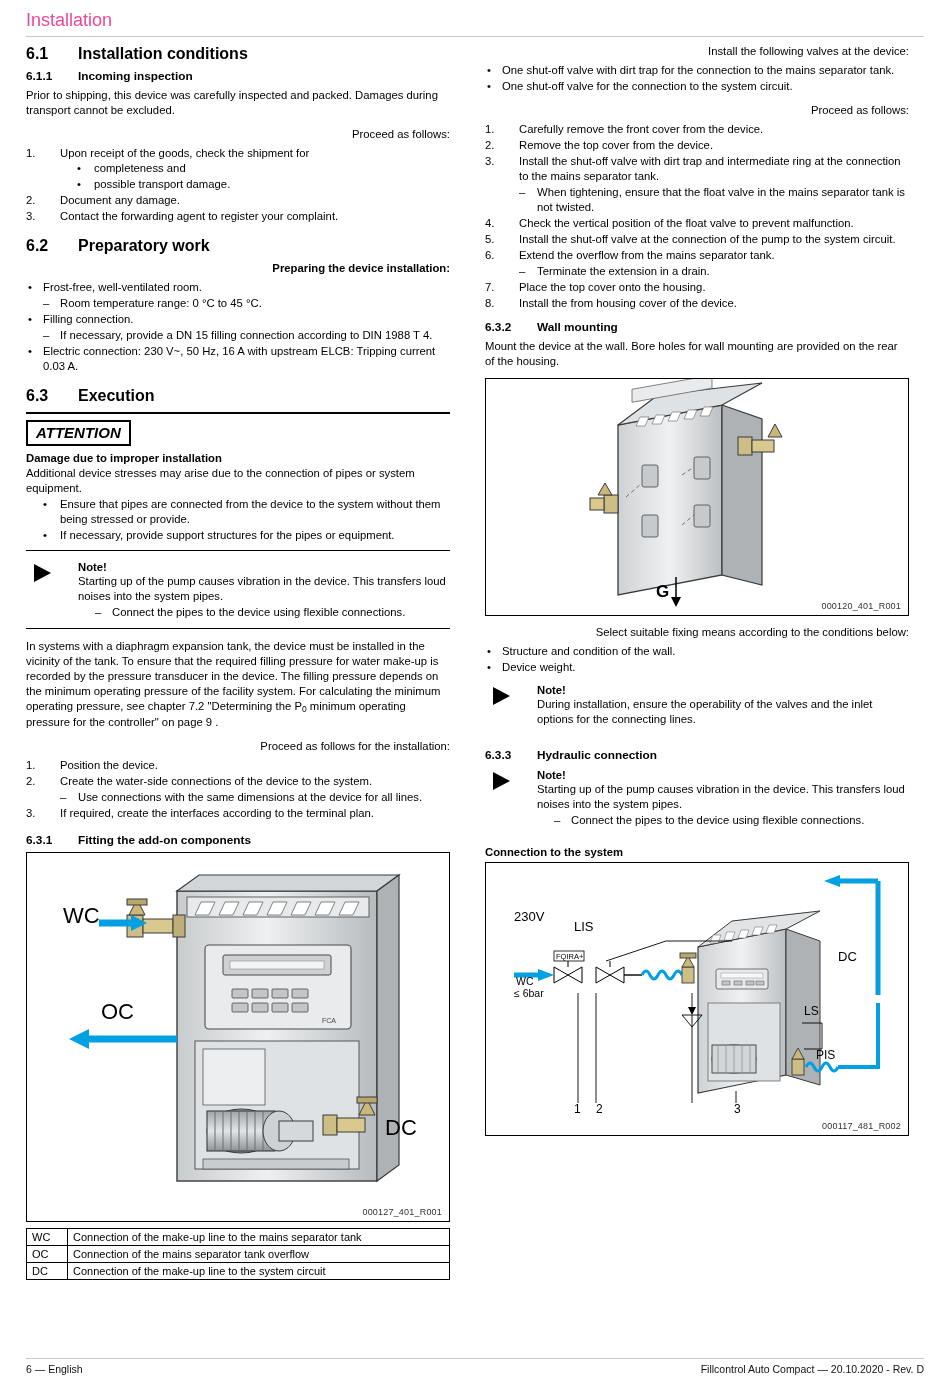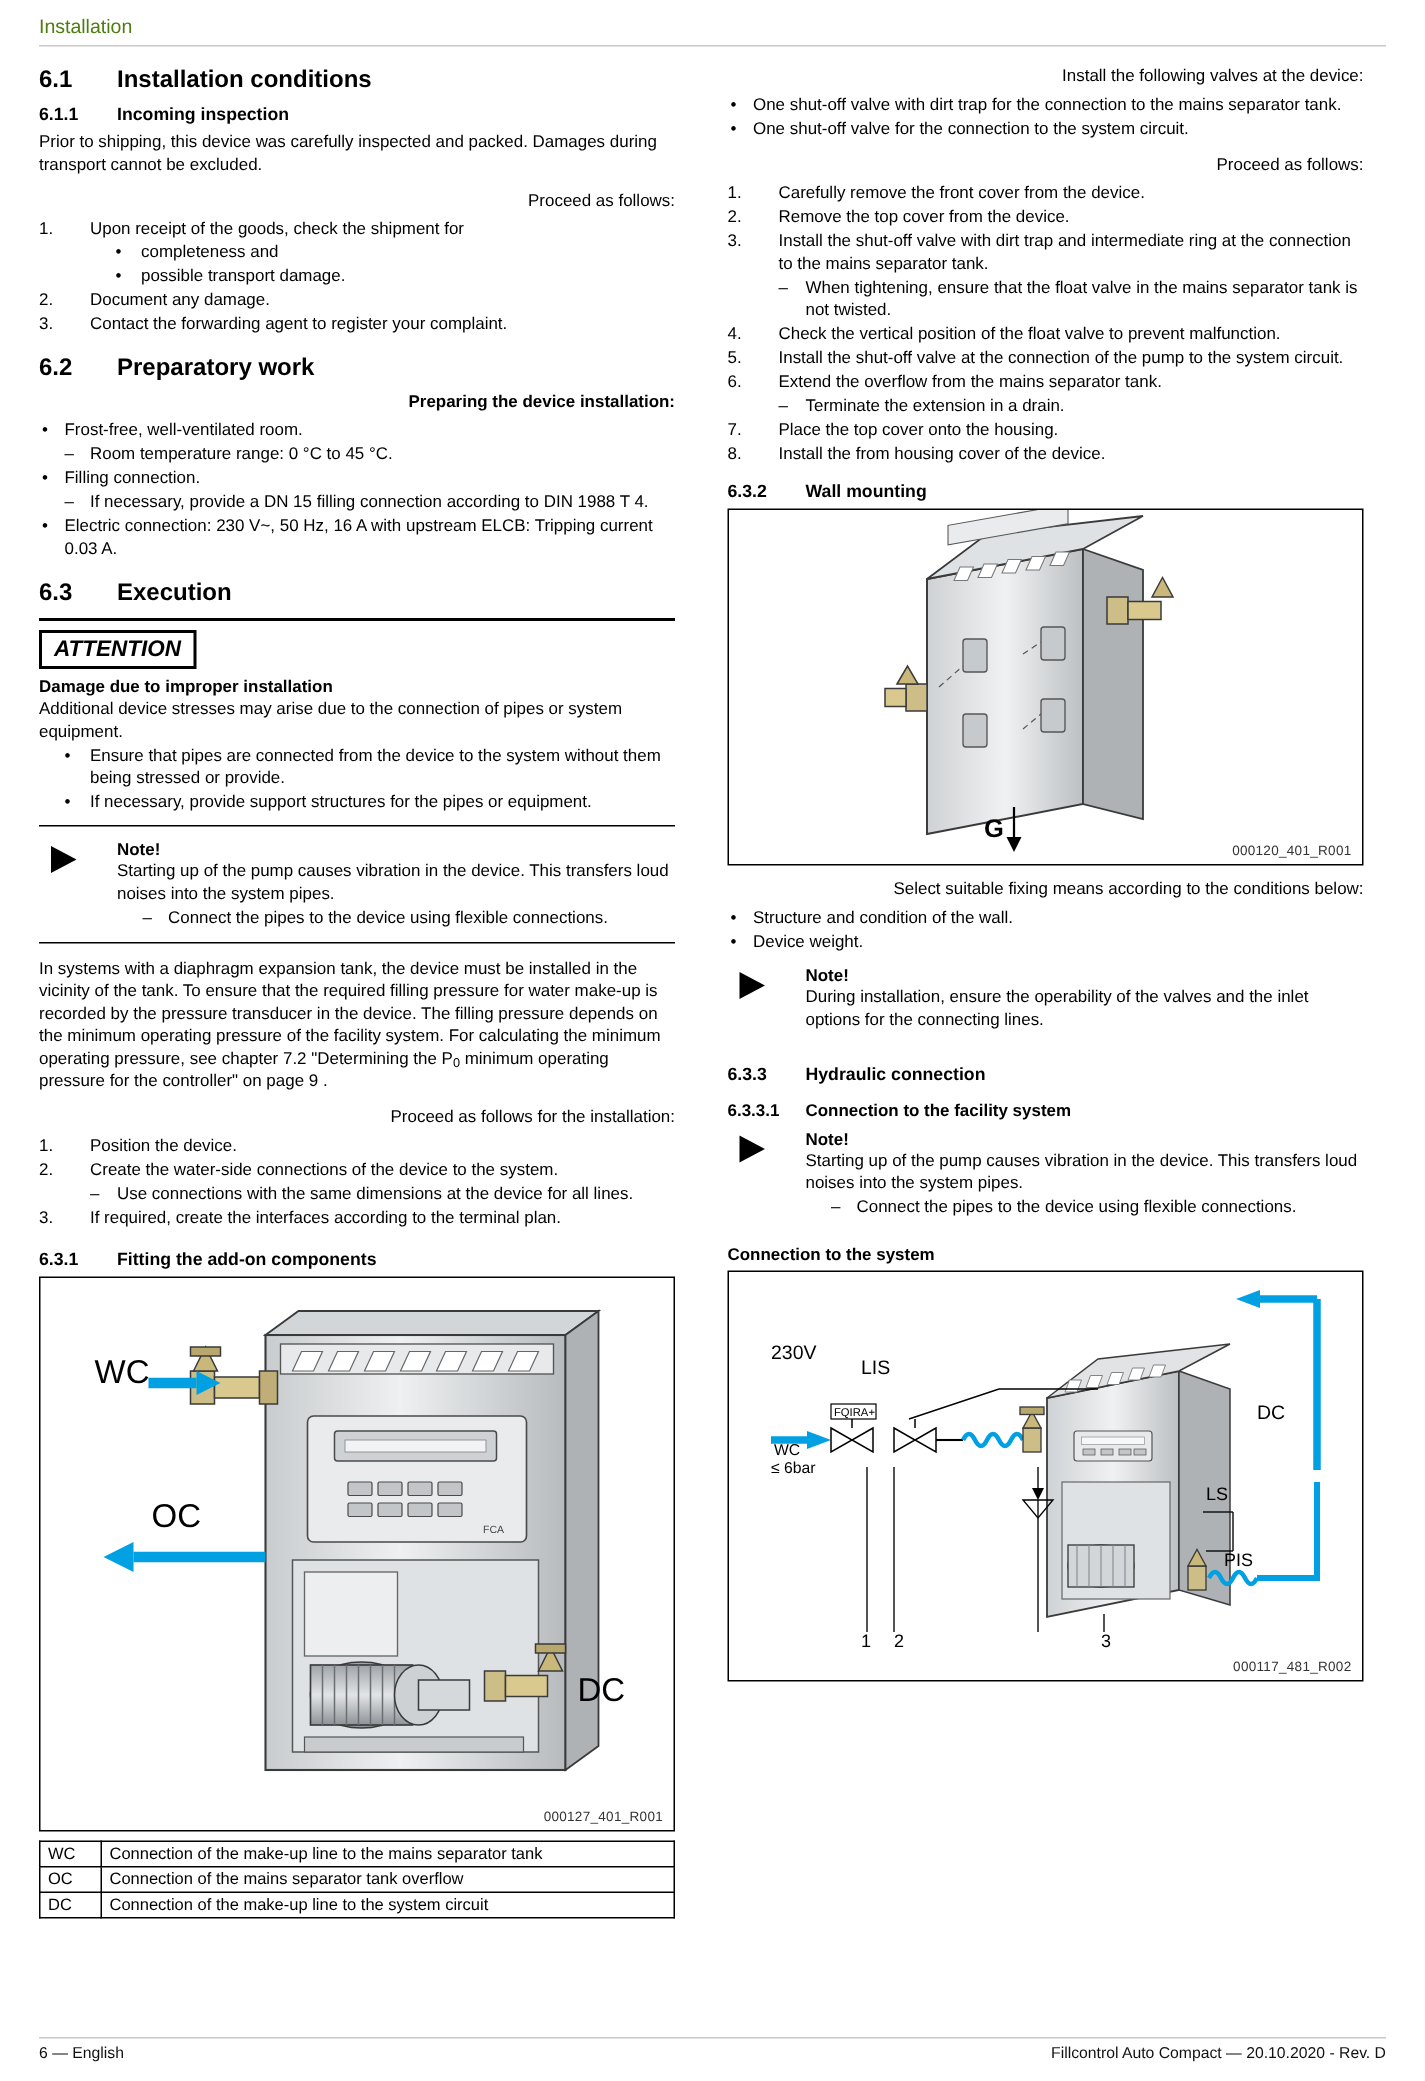--- a/index.html
+++ b/index.html
@@ -14,21 +14,21 @@
   }
   .page{
     position:relative;
     width:950px;height:1387px;
     box-sizing:border-box;
     padding:0 26px;
   }
   
   .header{
     position:absolute;left:26px;top:10px;width:898px;
-    font-size:13px;color:#4d7c0f;
+    font-size:18px;color:#ec4899;
     border-bottom:1px solid #c9c9c9;
     padding-bottom:5px;
   }
   
   .footer{
     position:absolute;left:26px;top:1358px;width:898px;
     border-top:1px solid #c9c9c9;
     padding-top:4px;
     font-size:10.5px;
     color:#111;
@@ -438,20 +438,21 @@
         <span>Install the from housing cover of the device.</span>
       </li>
     </ol>
 
 
     <h2 class="sub" style="margin-top:4px;">
       <span class="num">6.3.2</span>
       <span>Wall mounting</span>
     </h2>
 
+    <p>Mount the device at the wall. Bore holes for wall mounting are provided on the rear of the housing.</p>
 
     <div class="figure" style="height:236px;">
       <svg width="422" height="234" viewBox="0 0 422 234">
         <defs>
           <linearGradient id="r1" x1="0" y1="0" x2="1" y2="0">
             <stop offset="0" stop-color="#cfd2d4"></stop>
               <stop offset="0.5" stop-color="#f0f1f2"></stop>
               <stop offset="1" stop-color="#bcc0c3"></stop>
           </linearGradient>
         </defs>
@@ -516,24 +517,20 @@
       <span class="tri"></span>
       <div class="ntitle">Note!</div>
       <div style="line-height:1.33;">During installation, ensure the operability of the valves and the inlet options for the connecting lines.</div>
     </div>
 
     <h2 class="sub" style="margin-top:14px;">
       <span class="num">6.3.3</span>
       <span>Hydraulic connection</span>
     </h2>
 
-    <h3 class="subsub" style="margin-top:10px;">
-      <span class="num">6.3.3.1</span>
-      <span>Connection to the facility system</span>
-    </h3>
 
     <div class="note nob" style="margin-top:6px;">
       <span class="tri"></span>
       <div class="ntitle">Note!</div>
       <div style="line-height:1.33;">Starting up of the pump causes vibration in the device. This transfers loud noises into the system pipes.</div>
       <ul class="dash" style="margin-top:1px;">
         <li>
           <span class="mk">–</span>
           <span>Connect the pipes to the device using flexible connections.</span>
         </li>

